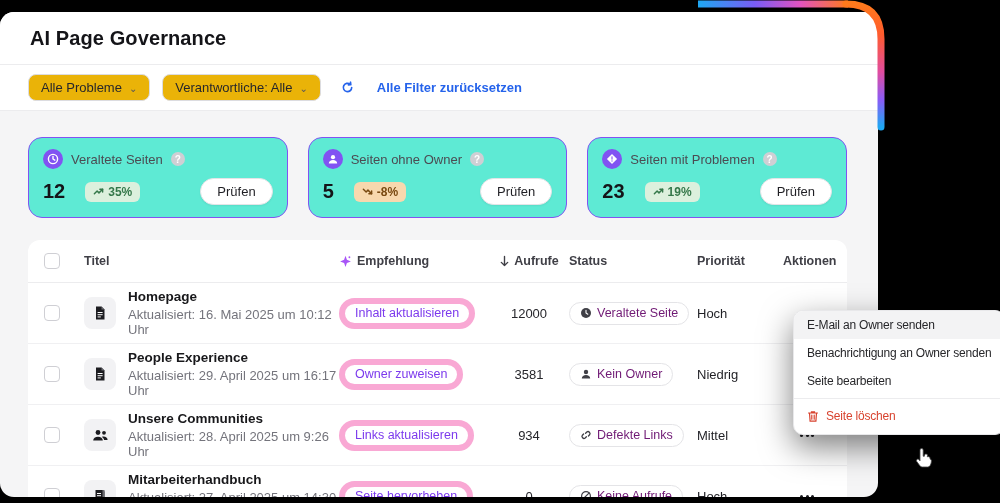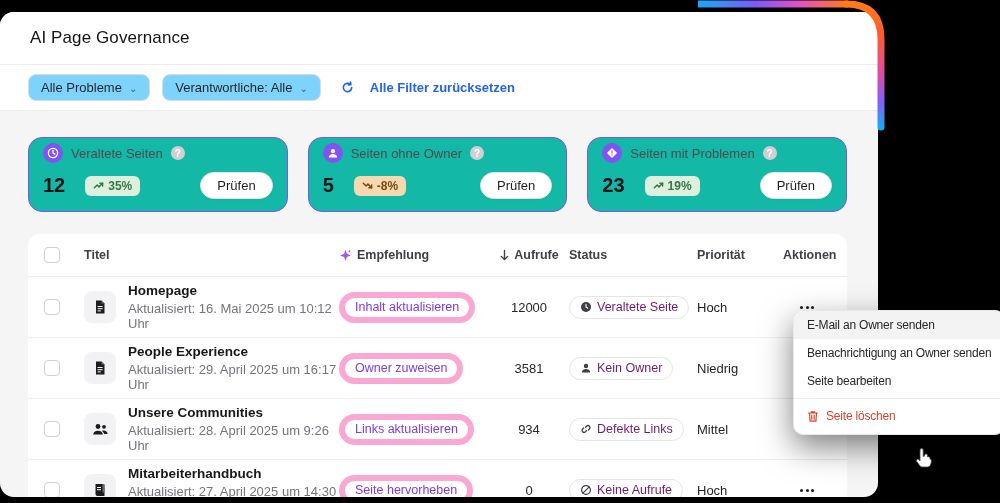--- a/index.html
+++ b/index.html
@@ -13,41 +13,41 @@
   }
   
   .window {
     position:absolute; left:0; top:12px; width:878px; height:485px;
     background:#f5f5f6; border-radius:14px; overflow:hidden;
   }
   .titlebar {
     height:53px; background:#fff; border-bottom:1px solid #ececee;
     display:flex; align-items:center; padding:0 30px;
   }
-  .titlebar h1 { font-size:17px; font-weight:400; letter-spacing:.1px; color:#141418; }
+  .titlebar h1 { font-size:20px; font-weight:700; letter-spacing:.1px; color:#141418; }
   .filterbar {
     height:46px; background:#fff; border-bottom:1px solid #ececee;
     display:flex; align-items:center; gap:12px; padding:0 28px;
   }
   .filter-btn {
     display:inline-flex; align-items:center; gap:7px;
-    border:1px solid #dcdce0; background:#7dd3fc; border-radius:8px;
+    border:1px solid #dcdce0; background:#eab308; border-radius:8px;
     padding:5px 12px; font-size:13px; color:#27272a; cursor:pointer;
   }
   .chev { font-size:10px; color:#55555c; transform:translateY(1px); }
   .reset-link {
-    display:inline-flex; align-items:center; gap:16px; margin-left:8px;
+    display:inline-flex; align-items:center; gap:23px; margin-left:8px;
     color:#2563eb; font-size:13px; font-weight:600; cursor:pointer;
   }
   .reset-link svg { display:block; }
   
   .stats { display:flex; gap:20px; padding:26px 31px 0 28px; }
   .card {
-    flex:1; background:#14b8a6; border:1.5px solid #8153f2; border-radius:14px;
-    padding:5px 14px 12px;
+    flex:1; background:#5eead4; border:1.5px solid #8153f2; border-radius:14px;
+    padding:11px 14px 12px;
   }
   .card-top { display:flex; align-items:center; gap:8px; }
   .icircle {
     width:20px; height:20px; border-radius:50%; background:#8153f2;
     display:inline-flex; align-items:center; justify-content:center; color:#fff; flex:0 0 auto;
   }
   .card-label { font-size:13px; font-weight:500; color:#4b4b52; }
   .help {
     width:14px; height:14px; border-radius:50%; background:#cfcfd4; color:#fff;
     font-size:10px; font-weight:700; display:inline-flex; align-items:center; justify-content:center;

